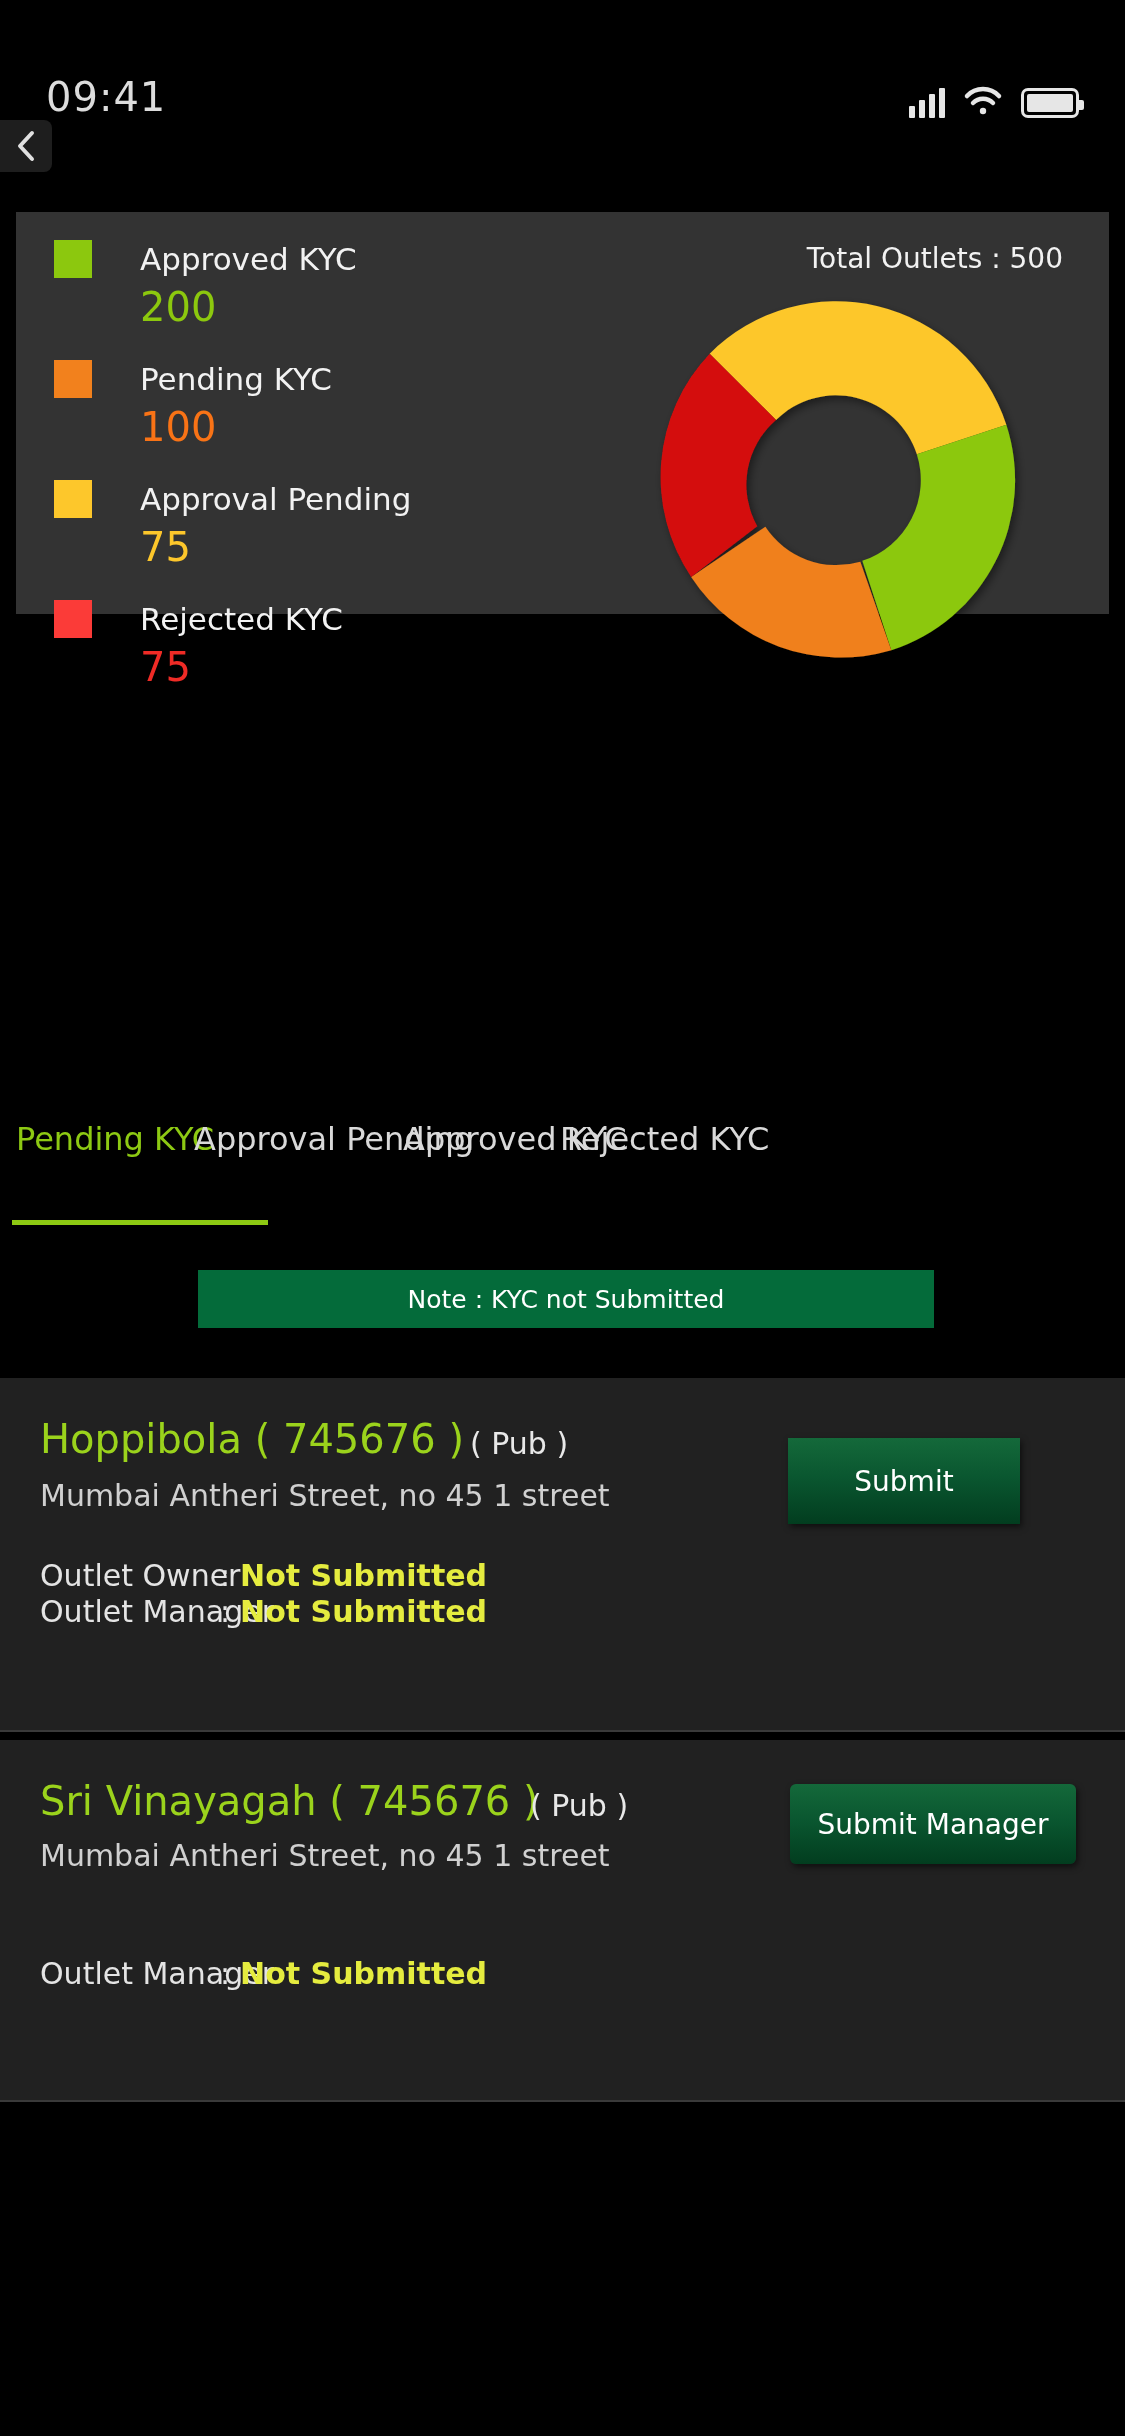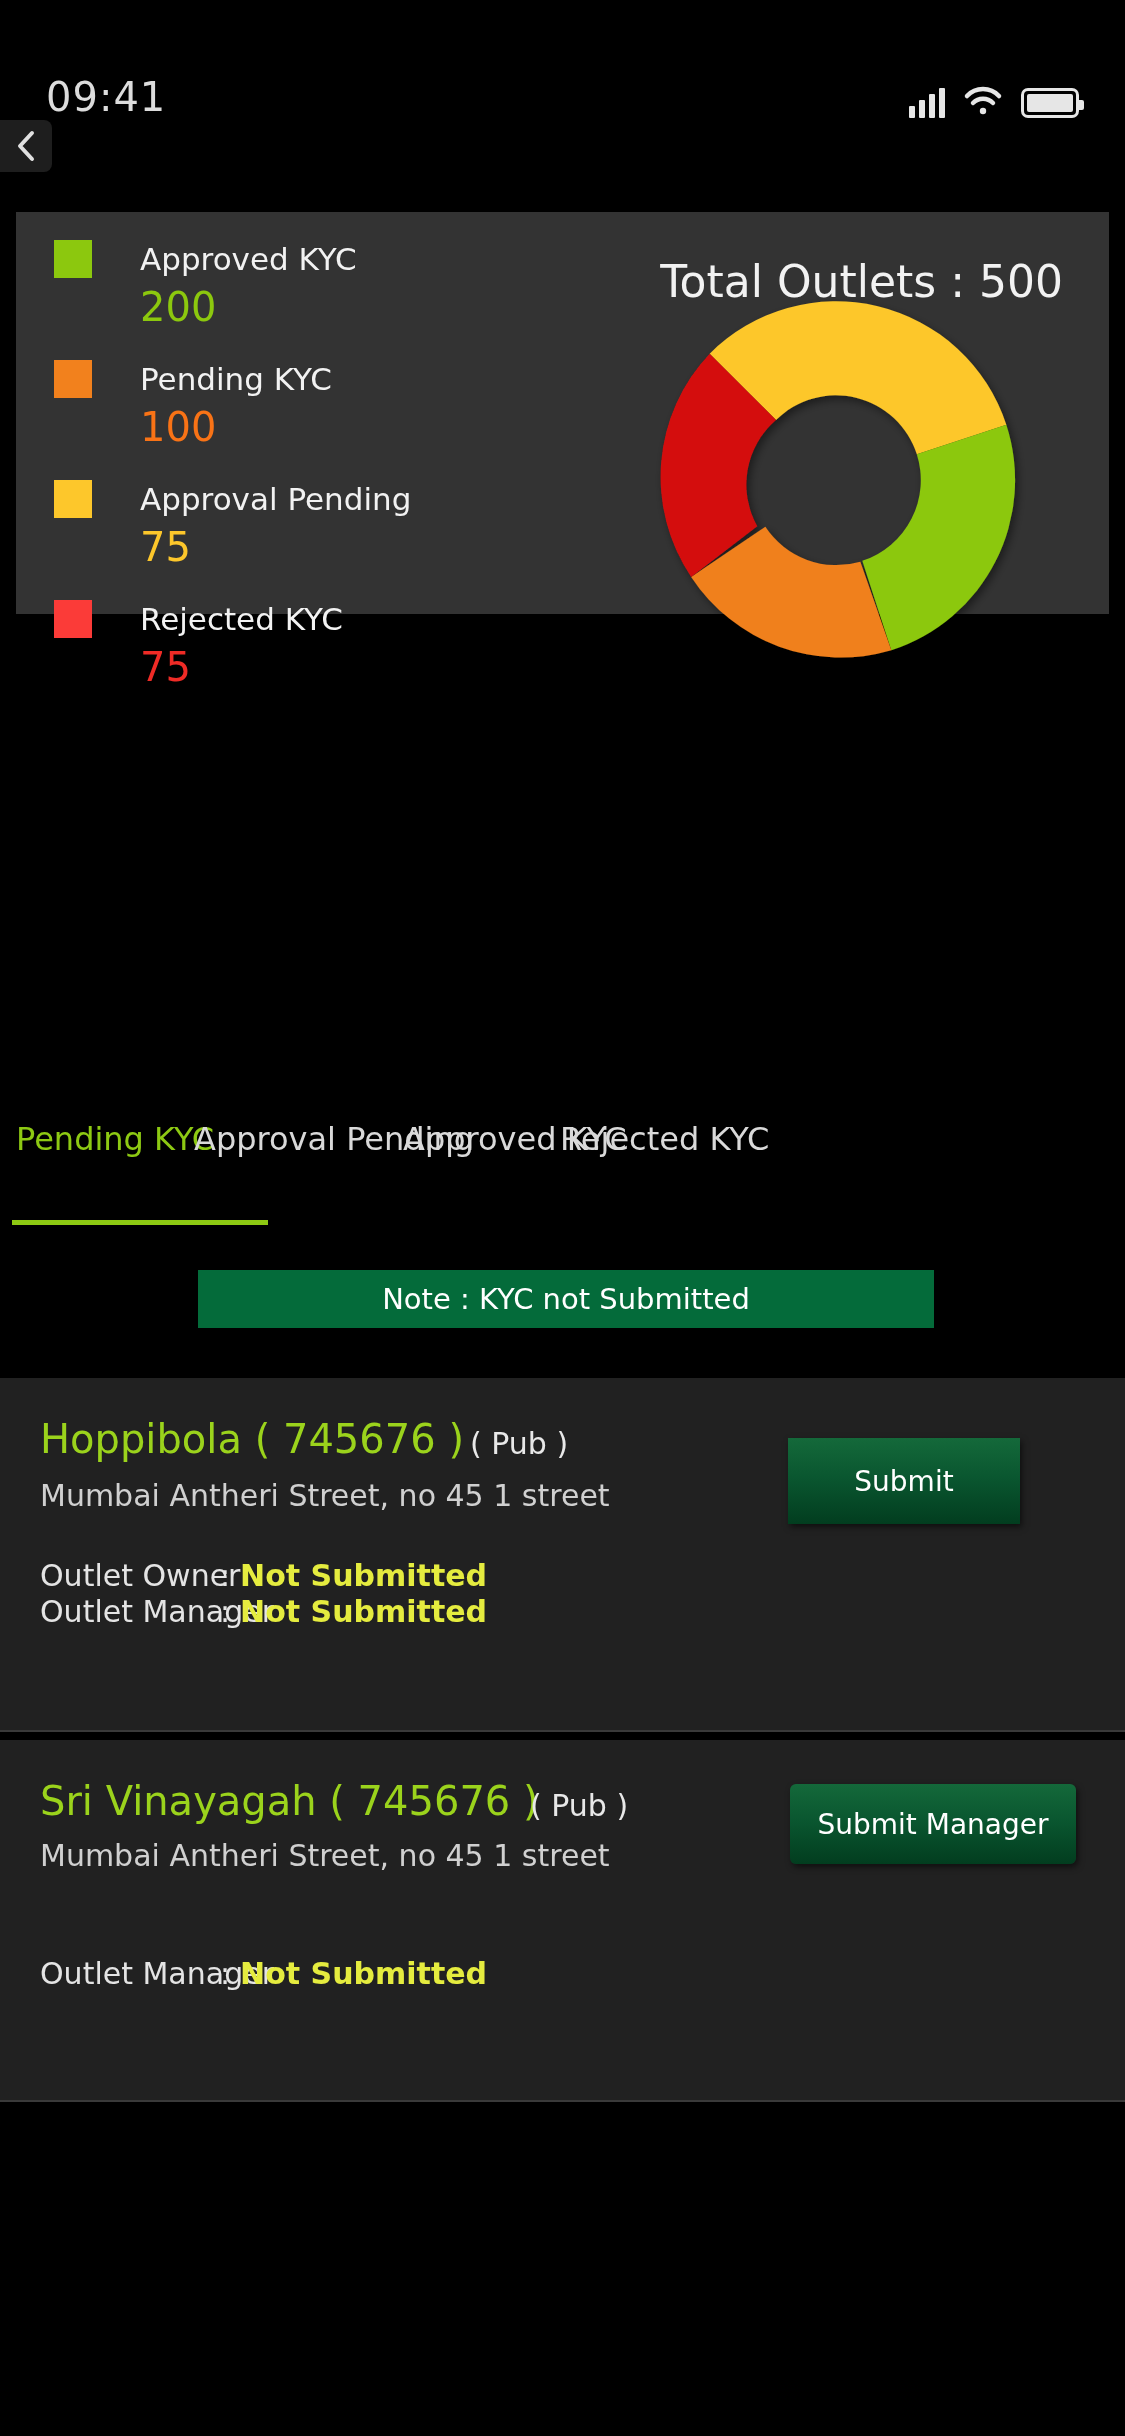--- a/index.html
+++ b/index.html
@@ -59,21 +59,21 @@
   .swatch{ width:38px; height:38px; display:block; }
   .legend-label{
     color:#f2f2f2; font-size:31px; margin-left:48px; white-space:nowrap;
   }
   .legend-value{
     font-size:40px; margin-left:86px; margin-top:6px; display:block;
     font-weight:400;
   }
   .total-outlets{
     position:absolute; right:46px; top:30px;
-    color:#f2f2f2; font-size:44px; white-space:nowrap;margin-top:14px;
+    color:#f2f2f2; font-size:28px; white-space:nowrap;
   }
   .donut-wrap{
     position:absolute; left:575px; top:48px; width:500px; height:340px;
   }
   .donut{ position:absolute; left:25px; top:0; }
 
   
   .searchbar{
     position:absolute; left:28px; top:988px; width:1069px; height:92px;
     background:#cccccc; display:flex; align-items:center; justify-content:center;
@@ -93,21 +93,21 @@
   .tab-underline{
     position:absolute; left:12px; top:1220px; width:256px; height:5px;
     background:#8dc913;
   }
 
   
   .note{
     position:absolute; left:198px; top:1270px; width:736px; height:58px;
     background:#046b3a; display:flex; align-items:center; justify-content:center;
   }
-  .note span{ color:#ffffff; font-size:29px; }
+  .note span{ color:#ffffff; font-size:25px; }
 
   
   .outlet-card{
     position:absolute; left:0; width:1125px; background:#212121;padding-left:40px;
   }
   .oc1{ top:1378px; height:352px; }
   .oc2{ top:1740px; height:360px; }
   .oc-name{
     position:absolute; left:40px; color:#9bd31c; font-size:40px; white-space:nowrap;
   }

